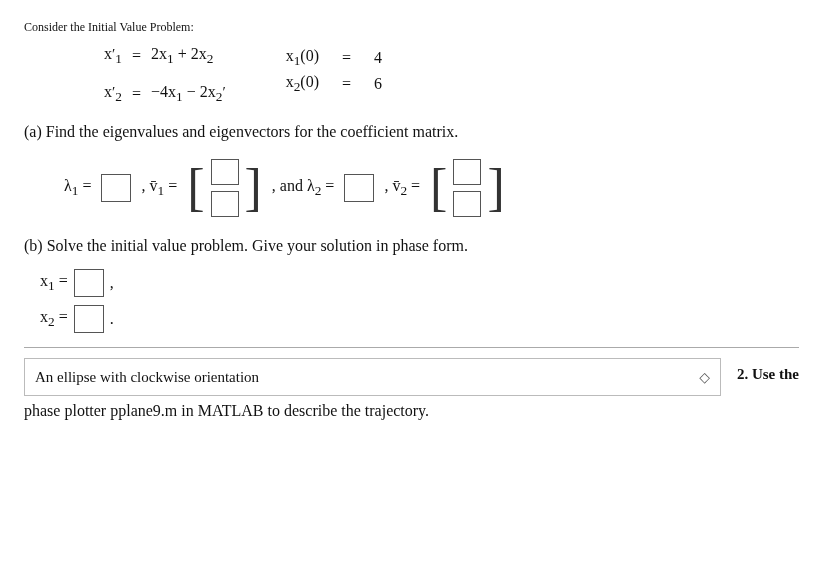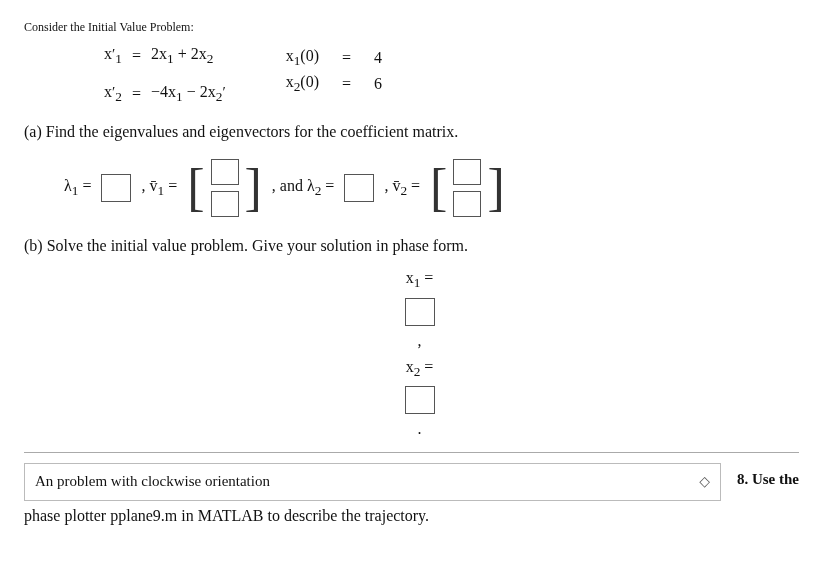--- a/index.html
+++ b/index.html
@@ -115,21 +115,20 @@
       margin-bottom: 14px;
     }
 
     .solution-row {
       display: flex;
       align-items: center;
       gap: 6px;
       margin-left: 16px;
       margin-bottom: 8px;
       font-size: 16px;
-      flex-direction: column;
     }
 
     .divider {
       border: none;
       border-top: 1.5px solid #aaa;
       margin: 14px 0 10px 0;
     }
 
     .bottom-section {
       display: flex;
@@ -261,23 +260,23 @@
     <span class="input-box"></span>
     <span>.</span>
   </div>
 </div>
 
 <hr class="divider">
 
 <div class="bottom-section">
   <div style="flex:1; display:flex; flex-direction:column;">
     <div class="dropdown-area">
-      <span>An problem with clockwise orientation</span>
+      <span>An ellipse with clockwise orientation</span>
       <span class="dropdown-arrow">◇</span>
     </div>
     <div class="phase-text">
       <span>phase plotter pplane9.m in MATLAB to describe the trajectory.</span>
     </div>
   </div>
   <div class="side-label">
-    <span>8. Use the</span>
+    <span>2. Use the</span>
   </div>
 </div>
 
 </body></html>

